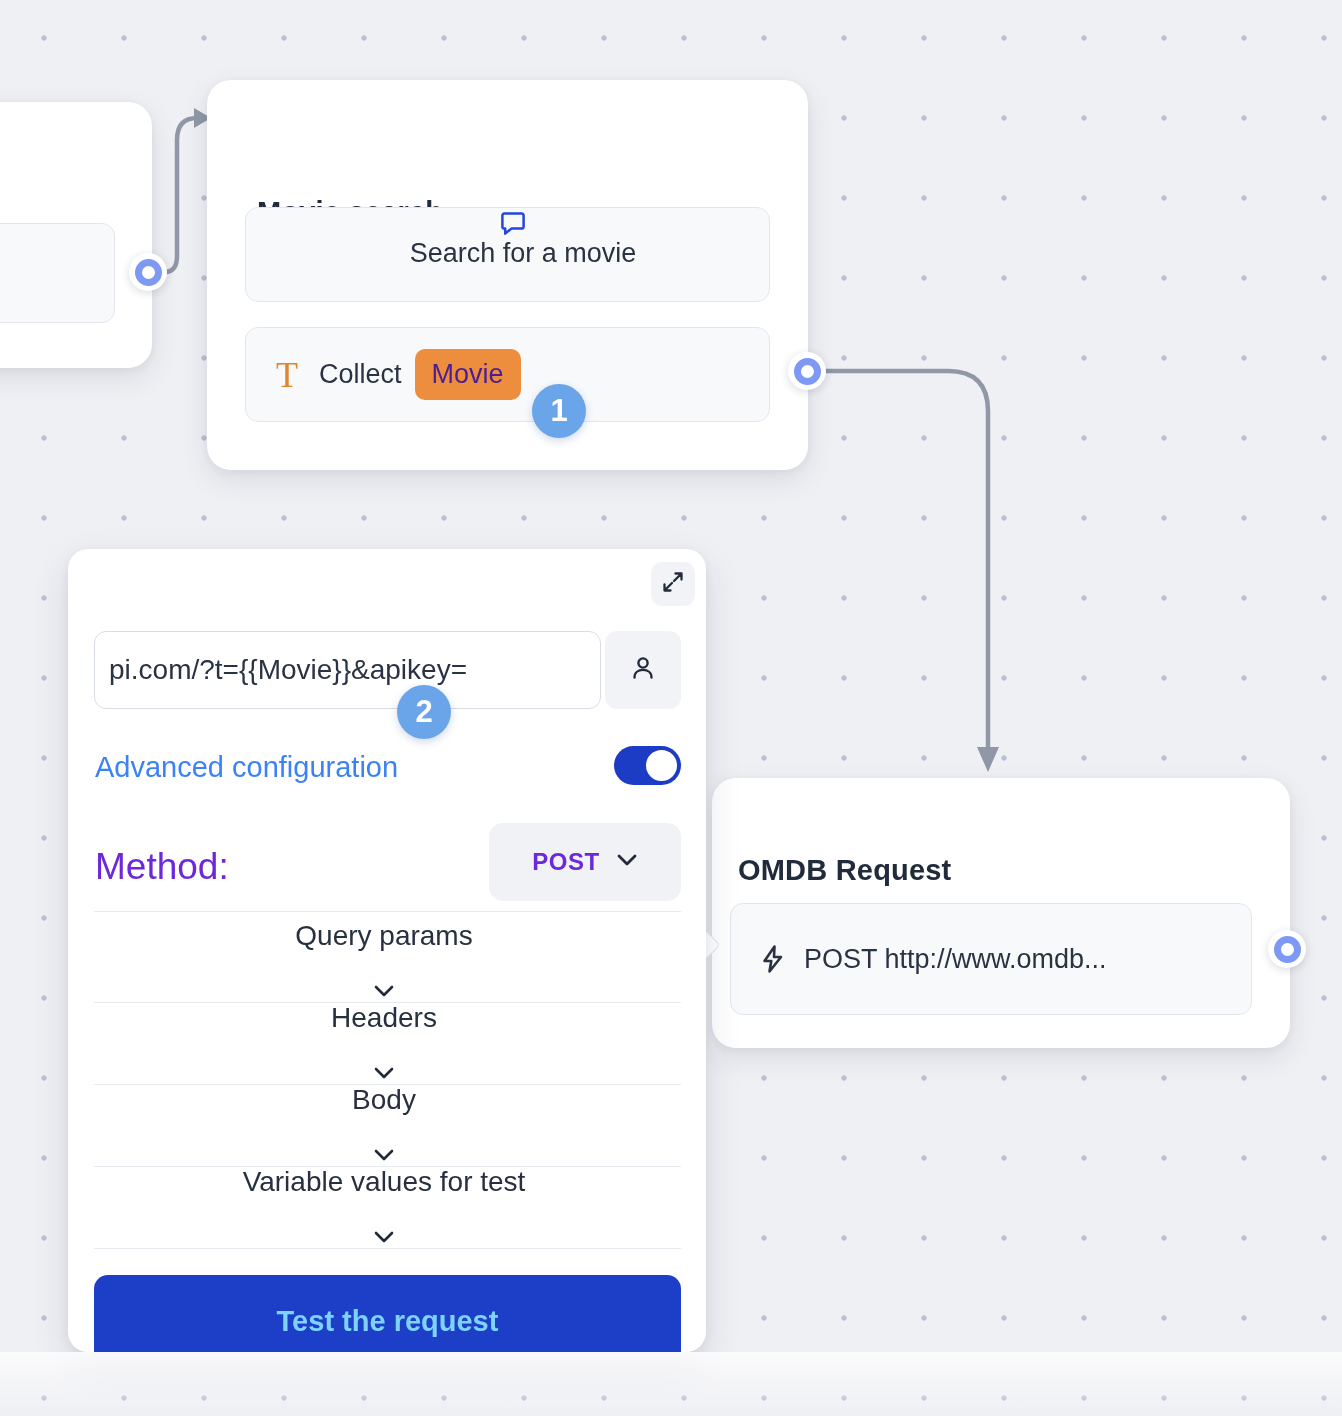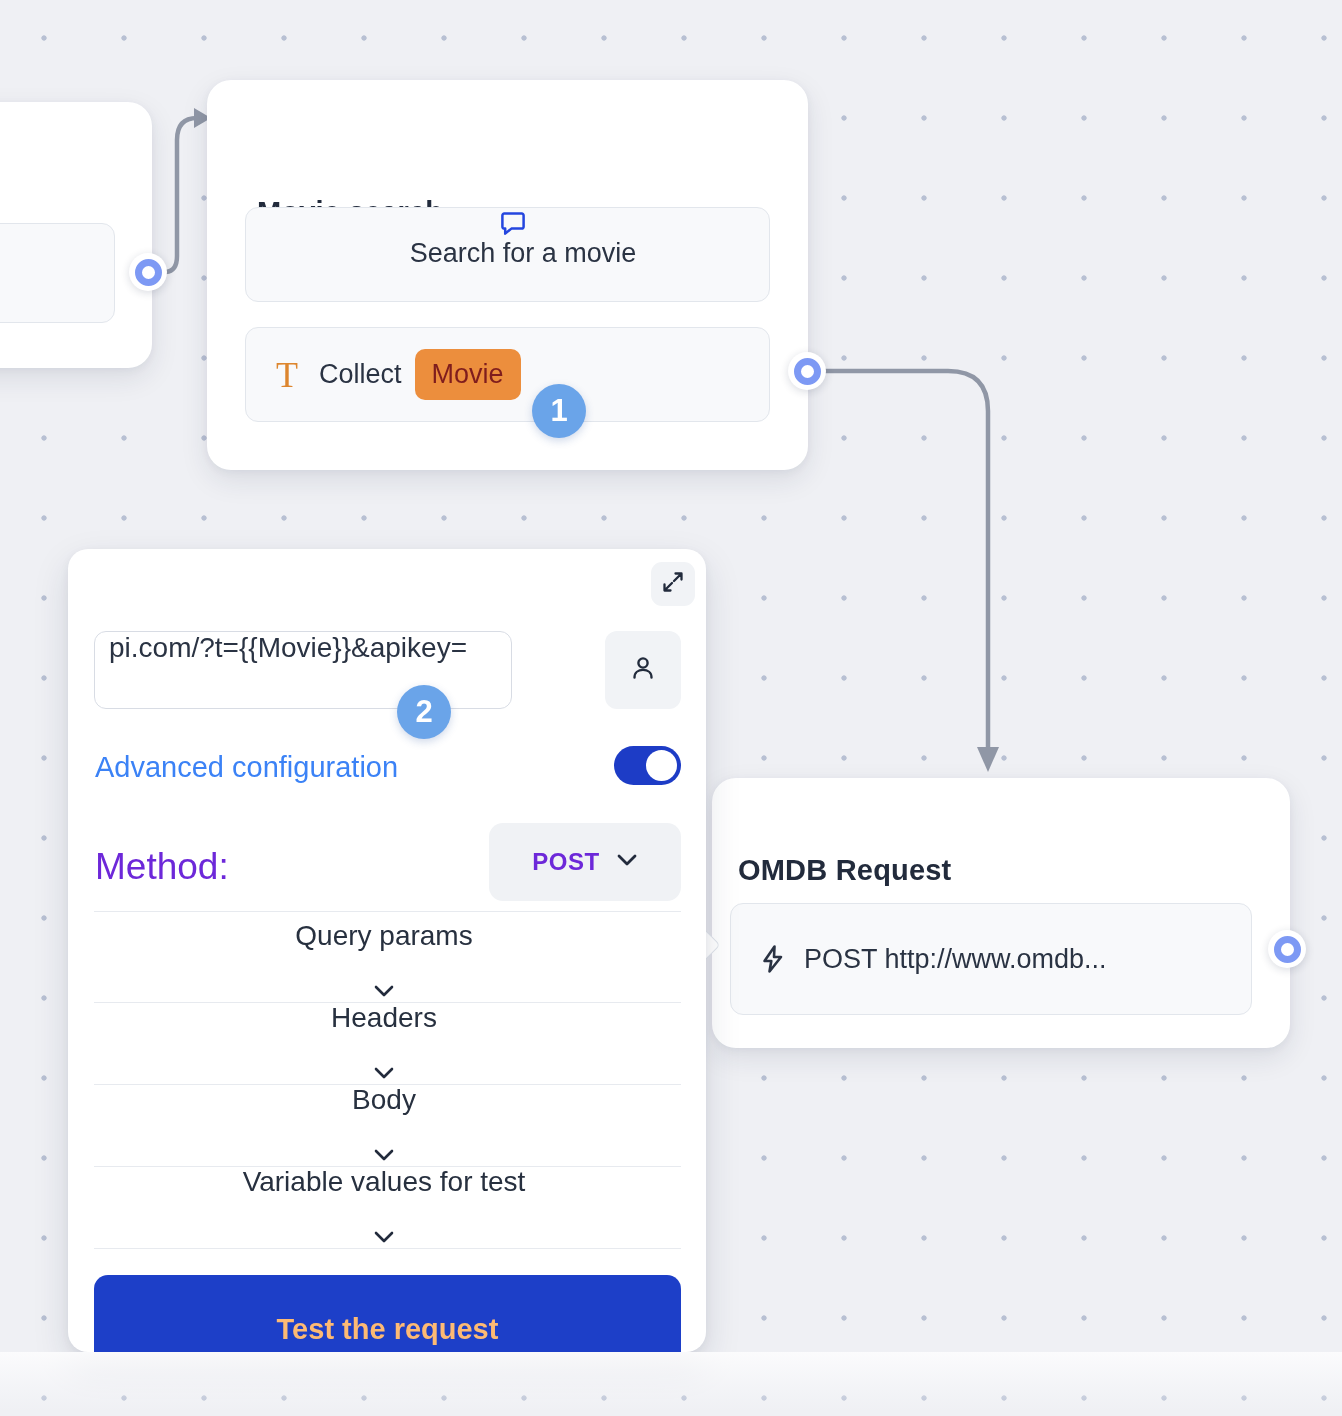--- a/index.html
+++ b/index.html
@@ -18,66 +18,66 @@
     position:absolute;font-size:29px;font-weight:700;color:#222b3c;letter-spacing:.2px;
   }
   .node-item{
     position:absolute;background:#f8f9fb;border:1.5px solid #e2e6ec;border-radius:13px;
     display:flex;align-items:center;box-sizing:border-box;padding:0 20px 0 30px;
   }
   .node-item .item-label{font-size:27px;color:#2a3343;margin-left:21px;white-space:nowrap;overflow:hidden;}
   .icon-box{display:flex;align-items:center;justify-content:center;flex:0 0 auto;}
   .t-icon{font-family:"Liberation Serif","DejaVu Serif",serif;font-size:36px;color:#dd862e;font-weight:500;line-height:1;}
   .var-badge{
-    display:inline-block;background:#ec8e3d;color:#7f1d1d;font-size:27px;
+    display:inline-block;background:#ec8e3d;color:#4c1d95;font-size:27px;
     padding:7px 17px;border-radius:10px;margin-left:13px;line-height:1.4;text-align:center;
   }
   .port{
     position:absolute;width:38px;height:38px;border-radius:50%;background:#fff;z-index:12;
     box-shadow:0 2px 8px rgba(26,36,70,.16);display:flex;align-items:center;justify-content:center;
   }
   .port-ring{width:27px;height:27px;box-sizing:border-box;border:7.5px solid #7d99f4;border-radius:50%;background:#fff;}
   .step-badge{
     position:absolute;width:54px;height:54px;border-radius:50%;background:#6aa4e9;color:#fff;
     font-size:31px;font-weight:700;display:flex;align-items:center;justify-content:center;
     z-index:35;box-shadow:0 3px 8px rgba(40,80,160,.22);
   }
   .panel{
     position:absolute;left:68px;top:549px;width:638px;height:803px;background:#fff;border-radius:20px;
     z-index:30;box-shadow:0 14px 36px rgba(26,36,70,.13), 0 3px 10px rgba(26,36,70,.06);overflow:hidden;
   }
   .expand-btn{position:absolute;left:583px;top:13px;width:44px;height:44px;border-radius:11px;background:#f1f3f6;
     display:flex;align-items:center;justify-content:center;}
   .url-input{
-    position:absolute;left:26px;top:82px;width:418px;height:78px;box-sizing:border-box;
+    position:absolute;left:26px;top:82px;width:507px;height:78px;box-sizing:border-box;
     border:1.5px solid #d8dce4;border-radius:12px;background:#fff;font-size:28px;color:#2a3343;
     padding:0 8px 0 14px;font-family:"Liberation Sans","DejaVu Sans",sans-serif;
-    white-space:nowrap;overflow:hidden;display:flex;
+    white-space:nowrap;overflow:hidden;display:flex;align-items:center;
   }
   .person-btn{position:absolute;left:537px;top:82px;width:76px;height:78px;border-radius:12px;background:#f1f3f6;
     display:flex;align-items:center;justify-content:center;}
   .adv-label{position:absolute;left:27px;top:202px;font-size:29px;color:#3b82f6;}
   .toggle{position:absolute;left:546px;top:197px;width:67px;height:39px;border-radius:20px;background:#1d3cc6;}
   .toggle .knob{position:absolute;right:4px;top:4px;width:31px;height:31px;border-radius:50%;background:#fff;}
   .method-label{position:absolute;left:27px;top:297px;font-size:37px;color:#6d28d9;}
   .method-select{
     position:absolute;left:421px;top:274px;width:192px;height:78px;border-radius:14px;background:#f0f2f5;
     display:flex;align-items:center;justify-content:center;gap:16px;
   }
   .method-select .method-value{font-size:24px;font-weight:700;color:#6d28d9;letter-spacing:.5px;}
   .divider{position:absolute;left:26px;width:587px;height:0;border-top:1.5px solid #e7eaef;}
   .section-row{
     position:absolute;left:26px;width:587px;height:82px;display:flex;align-items:center;
     justify-content:space-between;box-sizing:border-box;padding:0 40px 0 33px;flex-direction:column;
   }
   .section-row .section-label{font-size:28px;color:#27303f;}
   .test-btn{
     position:absolute;left:26px;top:726px;width:587px;height:90px;border-radius:14px;background:#1d3fc8;
-    color:#fdba74;font-size:29px;font-weight:700;display:flex;align-items:center;justify-content:flex-start;
-    box-sizing:border-box;padding-top:8px;justify-content:center;align-items:flex-start;
+    color:#7dd3fc;font-size:29px;font-weight:700;display:flex;align-items:center;justify-content:flex-start;
+    box-sizing:border-box;padding-top:0;justify-content:center;align-items:flex-start;
   }
   .test-btn span{margin-top:30px;}
   .diamond{
     position:absolute;left:682px;top:929px;width:30px;height:30px;background:#fff;border:1.5px solid #dfe3ea;
     transform:rotate(45deg);border-radius:5px;z-index:20;
   }
   svg.connectors{position:absolute;left:0;top:0;z-index:2;}
   .bottom-fade{
     position:absolute;left:0;top:1352px;width:1342px;height:60px;z-index:40;pointer-events:none;
     background:linear-gradient(180deg, rgba(252,252,253,.95) 0%, rgba(250,250,252,.45) 55%, rgba(239,240,244,0) 100%);

